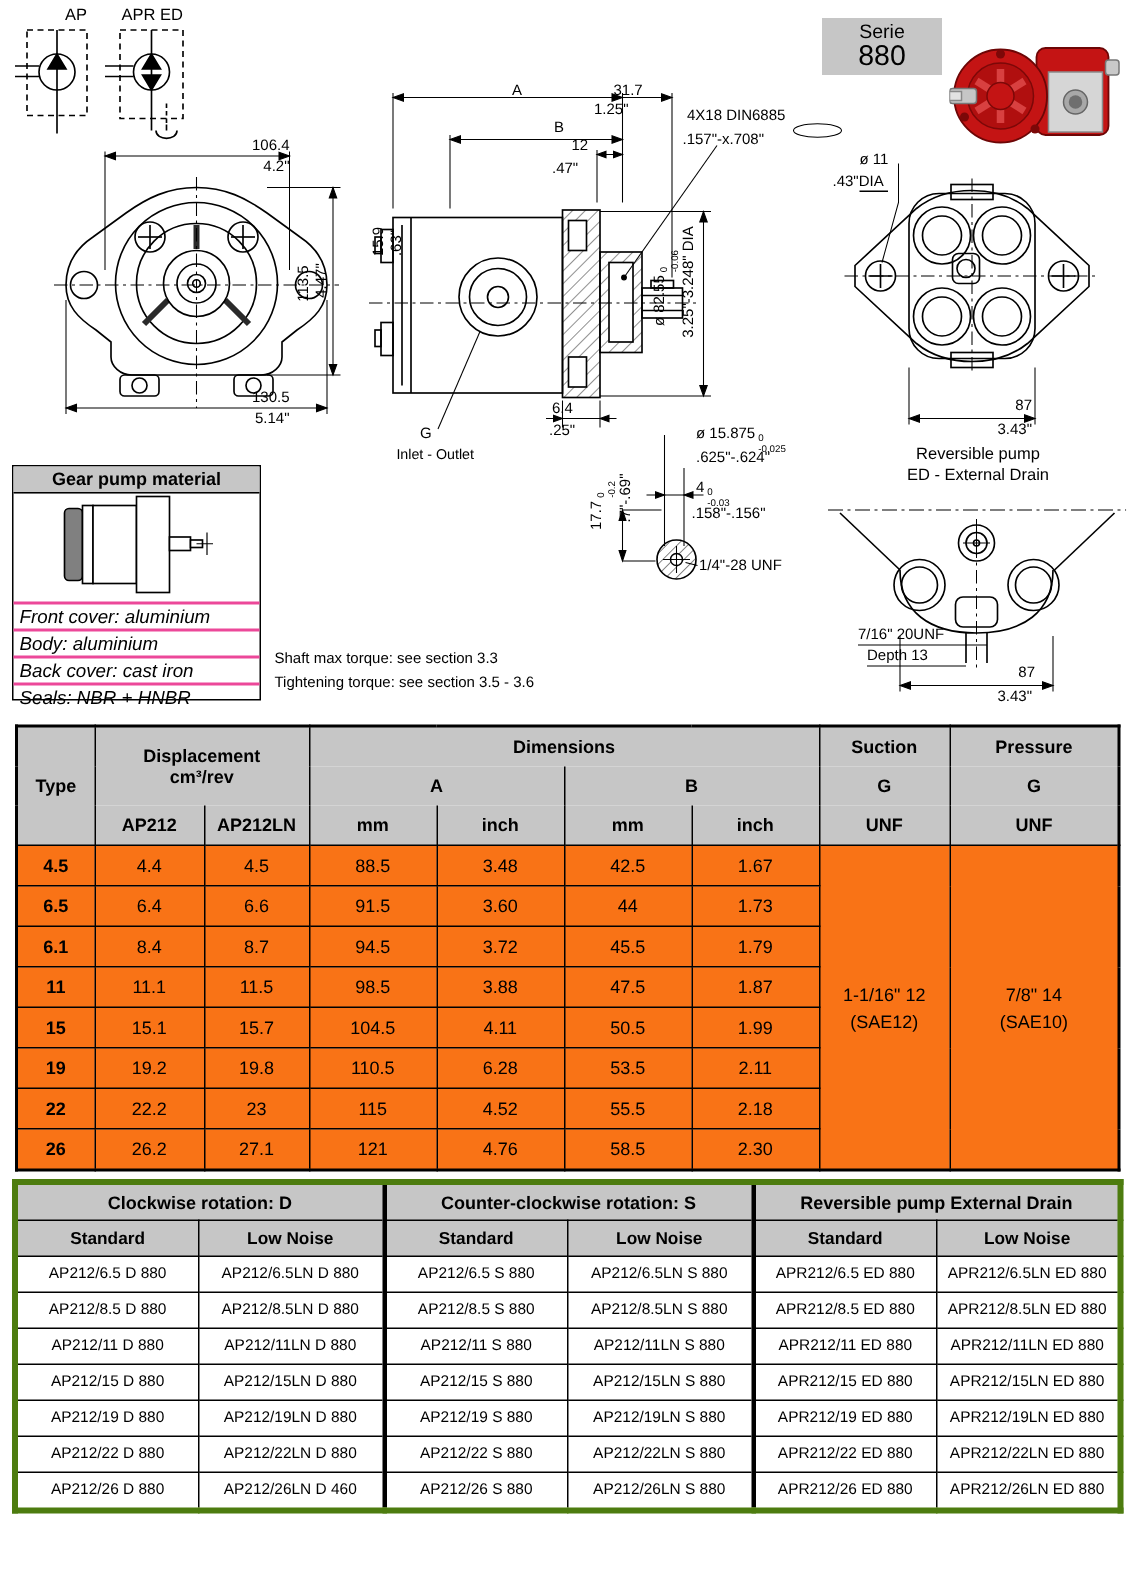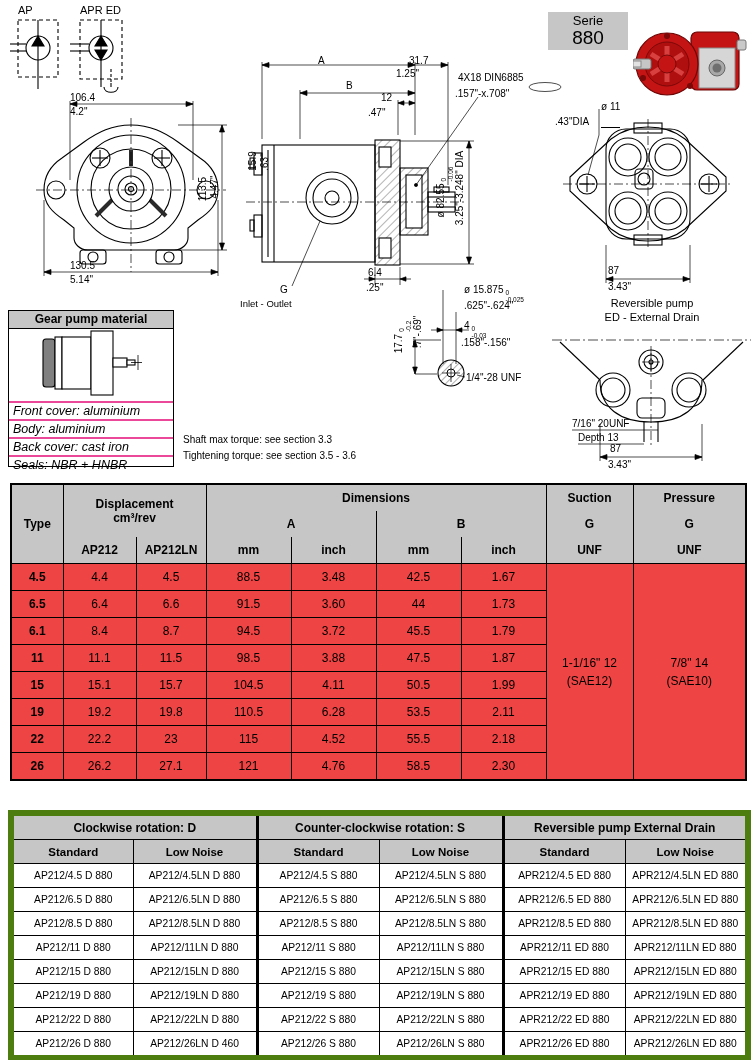--- a/index.html
+++ b/index.html
@@ -2,26 +2,26 @@
 <html><head>
 <meta charset="utf-8">
 <style>
   html,body{margin:0;padding:0;background:#fff;}
   .page{position:relative;width:751px;height:1060px;background:#ffffff;
         font-family:"Liberation Sans",sans-serif;color:#000;overflow:hidden;}
   .abs{position:absolute;}
   svg{display:block;}
   
   .dim{position:absolute;font-size:10px;line-height:1.12;white-space:nowrap;color:#000;}
-  .dim.ctr{text-align:left;}
+  .dim.ctr{text-align:right;}
   .vdim{position:absolute;white-space:nowrap;font-size:10px;line-height:1;
         transform:translate(-50%,-50%) rotate(-90deg);}
   .tol{display:inline-flex;flex-direction:column;font-size:6.5px;line-height:1.05;
        vertical-align:-2px;margin-left:2px;text-align:left;}
-  .underl{border-bottom:1px solid #000;padding-bottom:15px;margin-left:28px;}
+  .underl{border-bottom:1px solid #000;padding-bottom:15px;}
   
   .serie-box{position:absolute;left:548px;top:12px;width:80px;height:38px;background:#c6c6c6;
              display:flex;flex-direction:column;align-items:center;justify-content:center;line-height:1.05;}
   .serie-box .l1{font-size:13px;}
   .serie-box .l2{font-size:19px;}
   
   .rev-title{position:absolute;left:556px;top:297px;width:192px;text-align:center;font-size:11px;line-height:1.25;}
   
   .mat-box{position:absolute;left:8px;top:310px;width:166px;height:157px;border:1px solid #000;
            box-sizing:border-box;background:#fff;}
@@ -30,25 +30,25 @@
   .mat-draw{height:72px;}
   .mat-row{border-top:2px solid #ec4899;height:16px;font-size:12.5px;line-height:16px;padding-left:4px;font-style:italic;}
   .notes{position:absolute;left:183px;font-size:10px;white-space:nowrap;}
   
   table{border-collapse:collapse;table-layout:fixed;}
   .main-table{position:absolute;left:10px;top:483px;width:735px;font-size:12px;border:2px solid #000;}
   .main-table th,.main-table td{border:1px solid #000;text-align:center;padding:0;}
   .main-table thead th{background:#c6c6c6;font-weight:bold;height:26px;}
   .main-table .hidb{border-bottom-style:hidden;}
   .main-table .hidt{border-top-style:hidden;}
-  .main-table tbody td{height:26px;background:#ef4444;}
+  .main-table tbody td{height:26px;background:#f97316;}
   .main-table .type-col{font-weight:bold;}
   .main-table .mergecell div{line-height:1.5;}
   
-  .order-table{position:absolute;left:8px;top:810px;width:737px;font-size:10.3px;border:6px solid #4d7c0f;}
+  .order-table{position:absolute;left:8px;top:786px;width:737px;font-size:10.3px;border:4px solid #4d7c0f;}
   .order-table th,.order-table td{border:1px solid #000;text-align:center;padding:0;white-space:nowrap;}
   .order-table thead th{background:#c6c6c6;font-weight:bold;height:23px;font-size:11.5px;}
   .order-table thead .grp{font-size:12px;}
   .order-table td{height:23px;background:#fff;}
   .order-table .gsep{border-left:3px solid #000;}
 </style>
 </head>
 <body>
 
 <div class="page">
@@ -537,28 +537,20 @@
         <th>Standard</th>
         <th>Low Noise</th>
         <th class="gsep">Standard</th>
         <th>Low Noise</th>
         <th class="gsep">Standard</th>
         <th>Low Noise</th>
       </tr>
     </thead>
     <tbody>
         <tr>
-          <td>AP212/4.5 D 880</td>
-          <td>AP212/4.5LN D 880</td>
-          <td class="gsep">AP212/4.5 S 880</td>
-          <td>AP212/4.5LN S 880</td>
-          <td class="gsep">APR212/4.5 ED 880</td>
-          <td>APR212/4.5LN ED 880</td>
-        </tr>
-        <tr>
           <td>AP212/6.5 D 880</td>
           <td>AP212/6.5LN D 880</td>
           <td class="gsep">AP212/6.5 S 880</td>
           <td>AP212/6.5LN S 880</td>
           <td class="gsep">APR212/6.5 ED 880</td>
           <td>APR212/6.5LN ED 880</td>
         </tr>
         <tr>
           <td>AP212/8.5 D 880</td>
           <td>AP212/8.5LN D 880</td>

